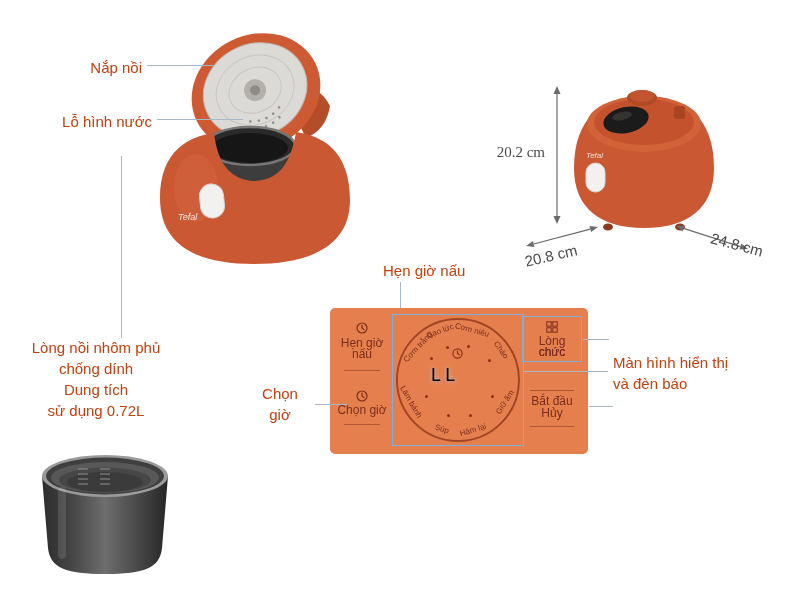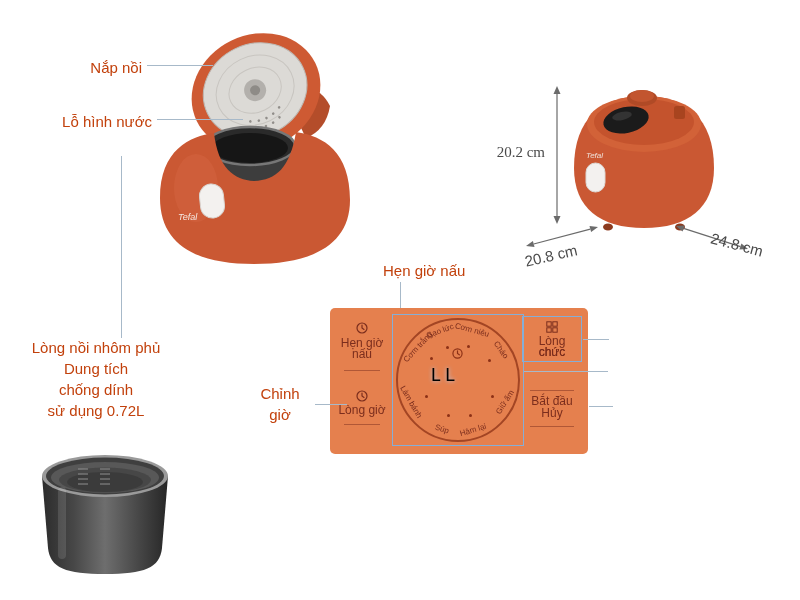--- a/index.html
+++ b/index.html
@@ -70,22 +70,22 @@
   <div class="lbl" style="left:52px; top:57px; width:90px; text-align:right;">Nắp nồi</div>
   <div class="cline" style="left:147px; top:65px; width:66px; height:1px;"></div>
 
   <div class="lbl" style="left:30px; top:111px; width:122px; text-align:right;">Lỗ hình nước</div>
   <div class="cline" style="left:157px; top:119px; width:86px; height:1px;"></div>
 
   <div class="cline" style="left:121px; top:156px; width:1px; height:182px;"></div>
 
   <div class="lbl" style="left:22px; top:337px; width:148px; text-align:center;">
     <div>Lòng nồi nhôm phủ</div>
+    <div>chống dính</div>
     <div>Dung tích</div>
-    <div>chống dính</div>
     <div>sử dụng 0.72L</div>
   </div>
 
   <svg class="abs" style="left:26px; top:432px;" width="158" height="158" viewBox="0 0 158 158">
     <defs>
       <linearGradient id="pg" x1="0" y1="0" x2="1" y2="0">
         <stop offset="0" stop-color="#2c2c2c"></stop>
         <stop offset="0.25" stop-color="#474747"></stop>
         <stop offset="0.5" stop-color="#6e6e6e"></stop>
         <stop offset="0.78" stop-color="#454545"></stop>
@@ -151,21 +151,21 @@
       <path d="M6 3.2 V6 L8 7.4" stroke="#7b2d1d" stroke-width="1.2" fill="none" stroke-linecap="round"></path>
     </svg>
     <div class="ptxt" style="left:6px; top:30px; width:52px;">Hẹn giờ</div>
     <div class="ptxt" style="left:6px; top:41px; width:52px;">nấu</div>
     <div class="pdiv" style="left:14px; top:62px; width:36px;"></div>
 
     <svg class="abs" style="left:26px; top:82px;" width="12" height="12" viewBox="0 0 12 12">
       <circle cx="6" cy="6" r="5" fill="none" stroke="#7b2d1d" stroke-width="1.2"></circle>
       <path d="M6 3.2 V6 L8 7.4" stroke="#7b2d1d" stroke-width="1.2" fill="none" stroke-linecap="round"></path>
     </svg>
-    <div class="ptxt" style="left:2px; top:97px; width:60px;">Lòng giờ</div>
+    <div class="ptxt" style="left:2px; top:97px; width:60px;">Chọn giờ</div>
     <div class="pdiv" style="left:14px; top:116px; width:36px;"></div>
 
     <div class="bluebox" style="left:62px; top:6px; width:132px; height:132px;"></div>
     <div class="dial-ring"></div>
 
     <span class="dlabel" style="left:88px; top:39px; transform:translate(-50%,-50%) rotate(-47deg);">Cơm trắng</span>
     <span class="dlabel" style="left:110px; top:23px; transform:translate(-50%,-50%) rotate(-20deg);">Gạo lức</span>
     <span class="dlabel" style="left:142px; top:22px; transform:translate(-50%,-50%) rotate(15deg);">Cơm niêu</span>
     <span class="dlabel" style="left:171px; top:42px; transform:translate(-50%,-50%) rotate(55deg);">Cháo</span>
     <span class="dlabel" style="left:175px; top:94px; transform:translate(-50%,-50%) rotate(-58deg);">Giữ ấm</span>
@@ -203,24 +203,28 @@
     <div class="pdiv" style="left:200px; top:82px; width:44px;"></div>
     <div class="ptxt pbold" style="left:194px; top:88px; width:56px;">Bắt đầu</div>
     <div class="ptxt" style="left:194px; top:100px; width:56px;">Hủy</div>
     <div class="pdiv" style="left:200px; top:118px; width:44px;"></div>
   </div>
 
   <div class="lbl" style="left:383px; top:260px; width:100px; text-align:left;">Hẹn giờ nấu</div>
   <div class="cline" style="left:400px; top:282px; width:1px; height:26px;"></div>
 
   <div class="lbl" style="left:248px; top:383px; width:64px; text-align:center;">
-    <div>Chỉnh</div>
+    <div>Chọn</div>
     <div>giờ</div>
   </div>
   <div class="cline" style="left:315px; top:404px; width:32px; height:1px;"></div>
 
   <div class="cline" style="left:583px; top:339px; width:26px; height:1px;"></div>
 
   <div class="cline" style="left:524px; top:371px; width:84px; height:1px;"></div>
+  <div class="lbl" style="left:613px; top:352px; width:150px;">
+    <div>Màn hình hiển thị</div>
+    <div>và đèn báo</div>
+  </div>
 
   <div class="cline" style="left:589px; top:406px; width:24px; height:1px;"></div>
 
 </div>
 
 </body></html>

